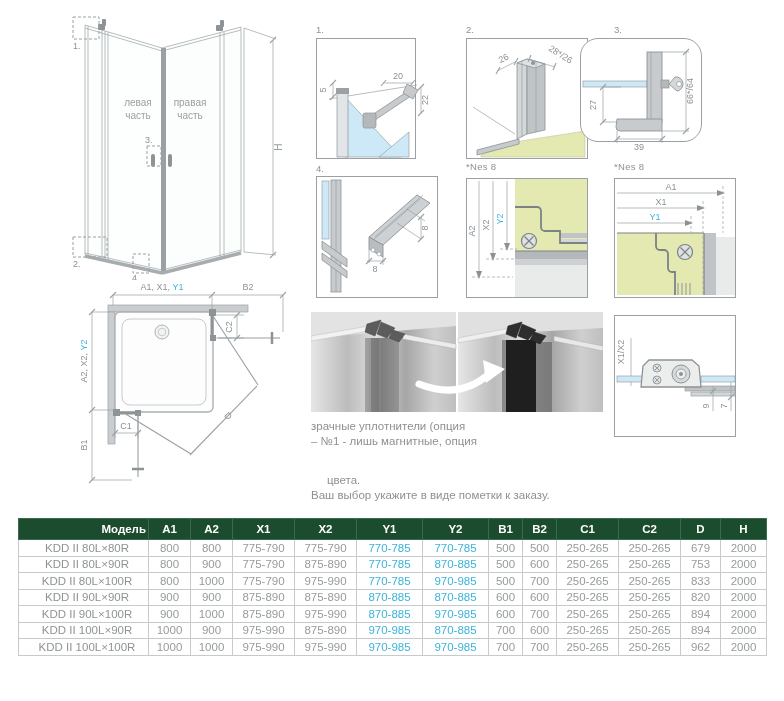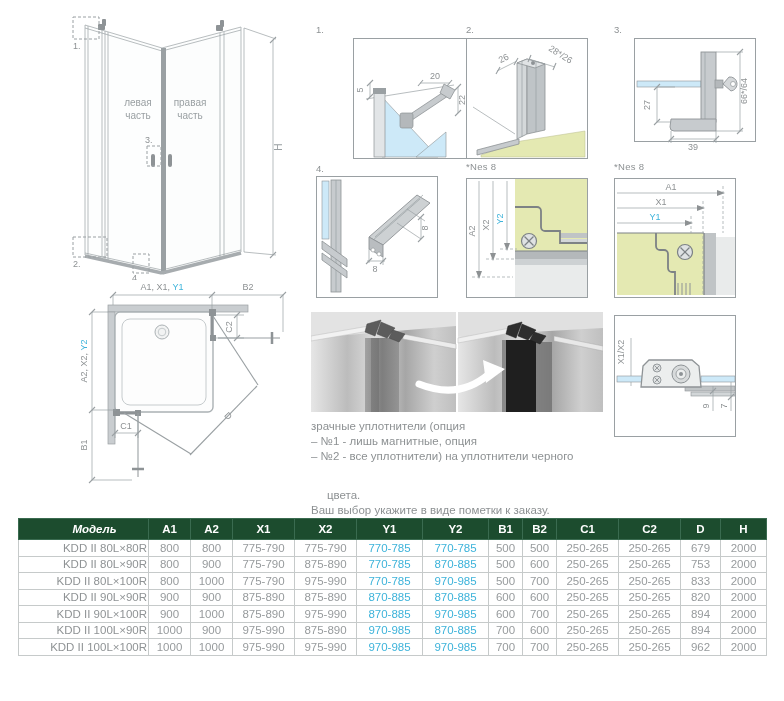--- a/index.html
+++ b/index.html
@@ -23,24 +23,24 @@
   .prof{fill:var(--profile-gray,#c7cbce);stroke:#8e9396;stroke-width:.8;}
   .glassb{fill:var(--glass-blue,#cde9f8);stroke:#8e9396;stroke-width:.6;}
   .greenf{fill:var(--glass-green,#e4e9b2);}
   .note-text{position:absolute;left:311px;top:419px;width:272px;font-size:11.5px;
              line-height:15px;color:var(--text-gray,#8d9193);}
   .note-text .indent{padding-left:16px;margin-top:24px;}
   table.spec{position:absolute;left:18px;top:518px;width:748px;border-collapse:collapse;
              table-layout:fixed;font-size:11.5px;border:1px solid #aeb2b2;}
   table.spec th{background:var(--header-green,#1c4c2e);color:#fff;font-weight:bold;
                 height:20px;border:1px solid #3a6b50;padding:0 2px;text-align:center;}
-  table.spec th.model-h{text-align:center;padding-left:24px;font-style:italic;}
+  table.spec th.model-h{text-align:right;padding-left:24px;}
   table.spec td{border:1px solid #c6caca;color:#979b9d;text-align:center;height:15.5px;
                 padding:0 1px;white-space:nowrap;overflow:hidden;}
-  table.spec td.model{text-align:right;padding-left:8px;color:#8f9395;margin-top:9px;}
+  table.spec td.model{text-align:center;padding-left:8px;color:#8f9395;margin-top:9px;}
   table.spec td.blue{color:var(--accent-blue,#3db3da);}
 </style>
 </head>
 <body>
 
 <div class="page">
 
   <svg class="abs" style="left:58px;top:8px;" width="250" height="272" viewBox="0 0 250 272">
     <g>
       <polygon points="27,17 104,40 104,264 27,247" fill="#fdfefe"></polygon>
@@ -169,21 +169,21 @@
       <line class="thin" x1="57" y1="144" x2="57" y2="166"></line>
       <line class="thin" x1="80" y1="144" x2="80" y2="166"></line>
       <line class="thin" x1="57" y1="161" x2="80" y2="161"></line>
       <line class="med" x1="54" y1="164" x2="60" y2="158"></line>
       <line class="med" x1="77" y1="164" x2="83" y2="158"></line>
       <text class="dim" x="68" y="157" text-anchor="middle">C1</text>
     </g>
   </svg>
 
   <div class="box-num" style="left:316px;top:24px;">1.</div>
-  <div class="detail-box" style="left:316px;top:38px;width:128px;height:121px;margin-left:37px;">
+  <div class="detail-box" style="left:316px;top:38px;width:100px;height:121px;">
     <svg width="120" height="119" viewBox="0 0 120 119">
       <line class="thin" x1="12" y1="60" x2="100" y2="46"></line>
       <polygon class="glassb" points="28,58 28,118 84,118"></polygon>
       <polygon class="glassb" points="62,118 92,93 92,118"></polygon>
       <rect x="20" y="52" width="11" height="66" fill="#e2e5e7" stroke="#8e9396" stroke-width=".7"></rect>
       <rect x="19" y="49" width="13" height="6" fill="#9aa0a3"></rect>
       <polygon class="prof" points="52,78 94,50 97,55 55,83"></polygon>
       <rect x="46" y="74" width="13" height="15" rx="2" fill="#b4b8bb" stroke="#8e9396" stroke-width=".7"></rect>
       <polygon class="prof" points="90,45 101,51 96,60 86,54"></polygon>
       <g>
@@ -225,21 +225,21 @@
         <line class="thin" x1="62" y1="20" x2="88" y2="28"></line>
         <line class="med" x1="61" y1="23" x2="64" y2="16"></line>
         <line class="med" x1="86" y1="31" x2="89" y2="24"></line>
         <text class="dim" transform="rotate(32 92 18)" x="92" y="18" text-anchor="middle">28*/26</text>
       </g>
     </svg>
   </div>
   <div class="box-note" style="left:466px;top:161px;">*Nes 8</div>
 
   <div class="box-num" style="left:614px;top:24px;">3.</div>
-  <div class="detail-box" style="left:634px;top:38px;width:122px;height:104px;">
+  <div class="detail-box" style="left:580px;top:38px;width:122px;height:104px;border-radius:18px;">
     <svg width="120" height="119" viewBox="0 0 120 119">
       <rect class="glassb" x="2" y="42" width="64" height="6"></rect>
       <g>
         <rect x="66" y="13" width="15" height="70" fill="#c7cbce" stroke="#8e9396" stroke-width=".9"></rect>
         <line class="thin" x1="70" y1="13" x2="70" y2="83"></line>
         <path d="M36,80 h45 v12 h-42 a4,4 0 0 1 -4,-4 z" fill="#c7cbce" stroke="#8e9396" stroke-width=".9"></path>
         <rect x="80" y="41" width="8" height="8" fill="#b4b8bb" stroke="#8e9396" stroke-width=".7"></rect>
         <path d="M88,45 l6,-7 a7,7 0 1 1 2,14 z" fill="#d5d8da" stroke="#8e9396" stroke-width=".9"></path>
         <circle cx="98" cy="45" r="2.5" fill="#fff" stroke="#8e9396" stroke-width=".7"></circle>
       </g>
@@ -445,21 +445,20 @@
         <line class="thin" x1="116" y1="66" x2="116" y2="95"></line>
         <line class="med" x1="113" y1="84" x2="119" y2="78"></line>
         <text class="dim" transform="rotate(-90 112 90)" x="112" y="90" text-anchor="middle">7</text>
       </g>
     </svg>
   </div>
 
   <div class="note-text">
     <div>зрачные уплотнители (опция</div>
     <div>– №1 - лишь магнитные, опция</div>
-    <div>– №2 - все уплотнители)  на уплотнители черного</div>
     <div class="indent">цвета.</div>
     <div>Ваш выбор укажите в виде пометки к заказу.</div>
   </div>
 
   <table class="spec">
     <colgroup>
       <col style="width:130px">
         <col style="width:42px">
         <col style="width:42px">
       <col style="width:62px">

